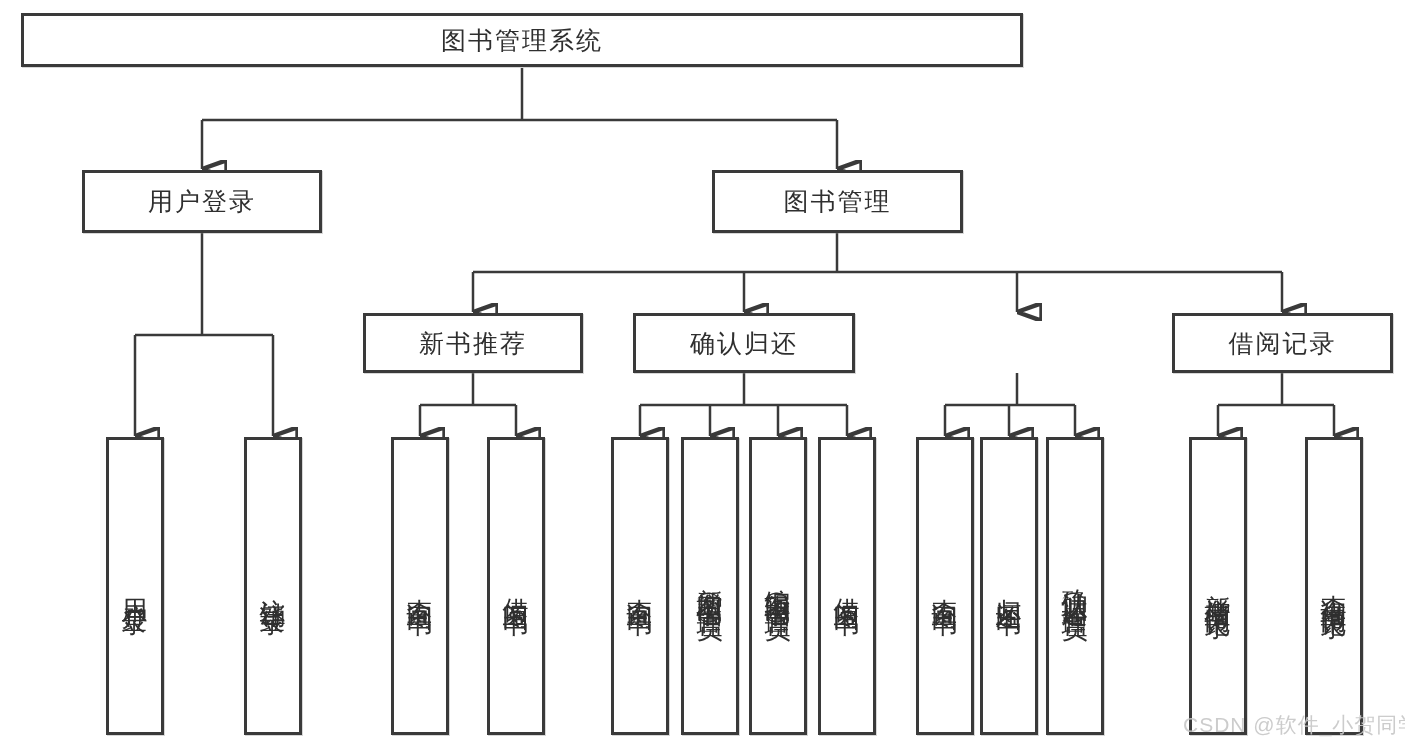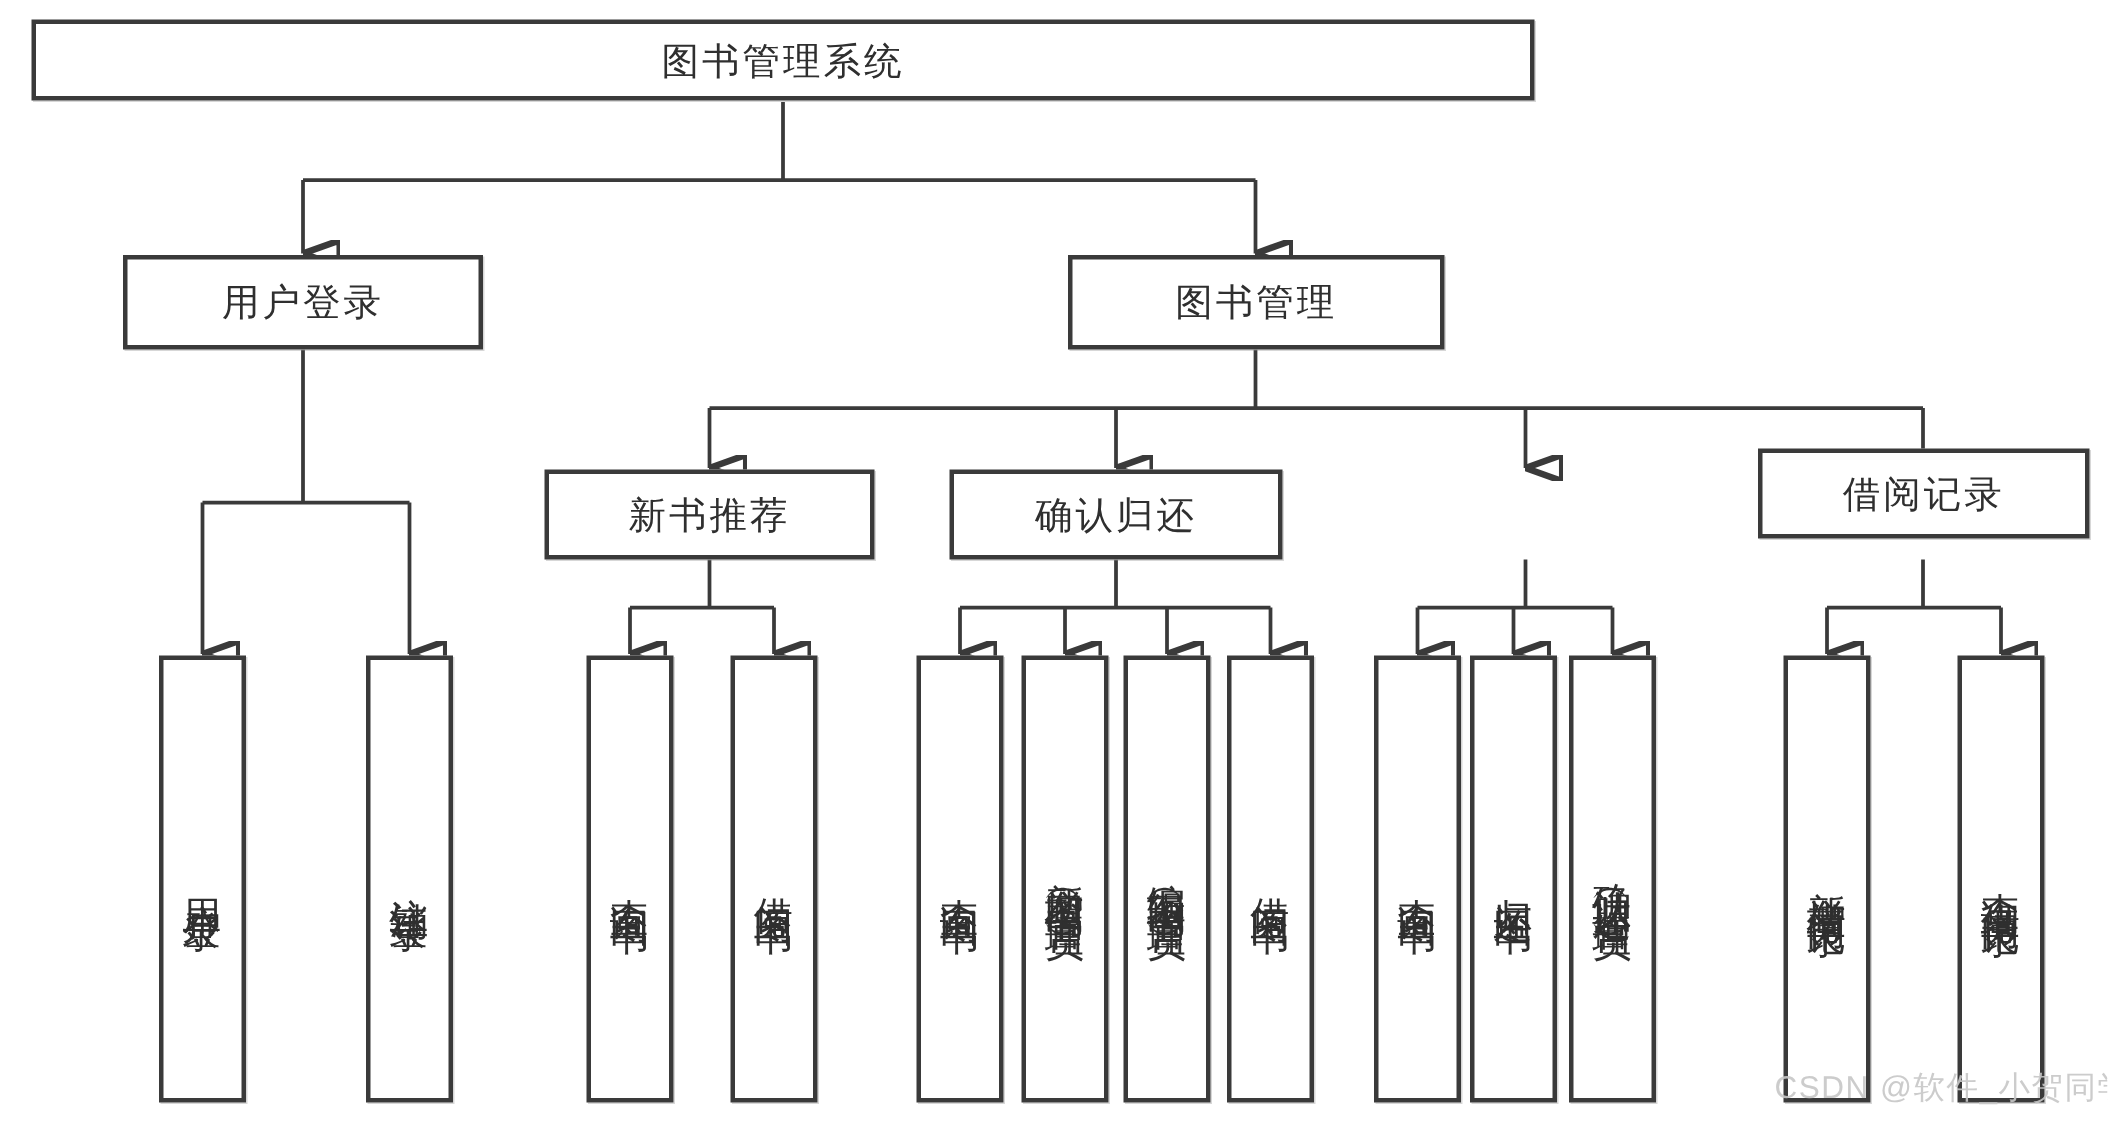--- a/index.html
+++ b/index.html
@@ -113,21 +113,21 @@
   <div class="box hbox" style="left:363px;top:313px;width:220px;height:60px">
     <span>新书推荐</span>
   </div>
 
   <div class="box hbox" style="left:712px;top:170px;width:251px;height:63px">
     <span>图书管理</span>
   </div>
   <div class="box hbox" style="left:633px;top:313px;width:222px;height:60px">
     <span>确认归还</span>
   </div>
-  <div class="box hbox" style="left:1172px;top:299px;width:221px;height:60px">
+  <div class="box hbox" style="left:1172px;top:313px;width:221px;height:60px">
     <span>借阅记录</span>
   </div>
 
   <div class="box vbox" style="left:106px;top:437px;width:58px;height:298px">
     <span class="vlabel">用户登录</span>
   </div>
   <div class="box vbox" style="left:244px;top:437px;width:58px;height:298px">
     <span class="vlabel">注销登录</span>
   </div>
 

